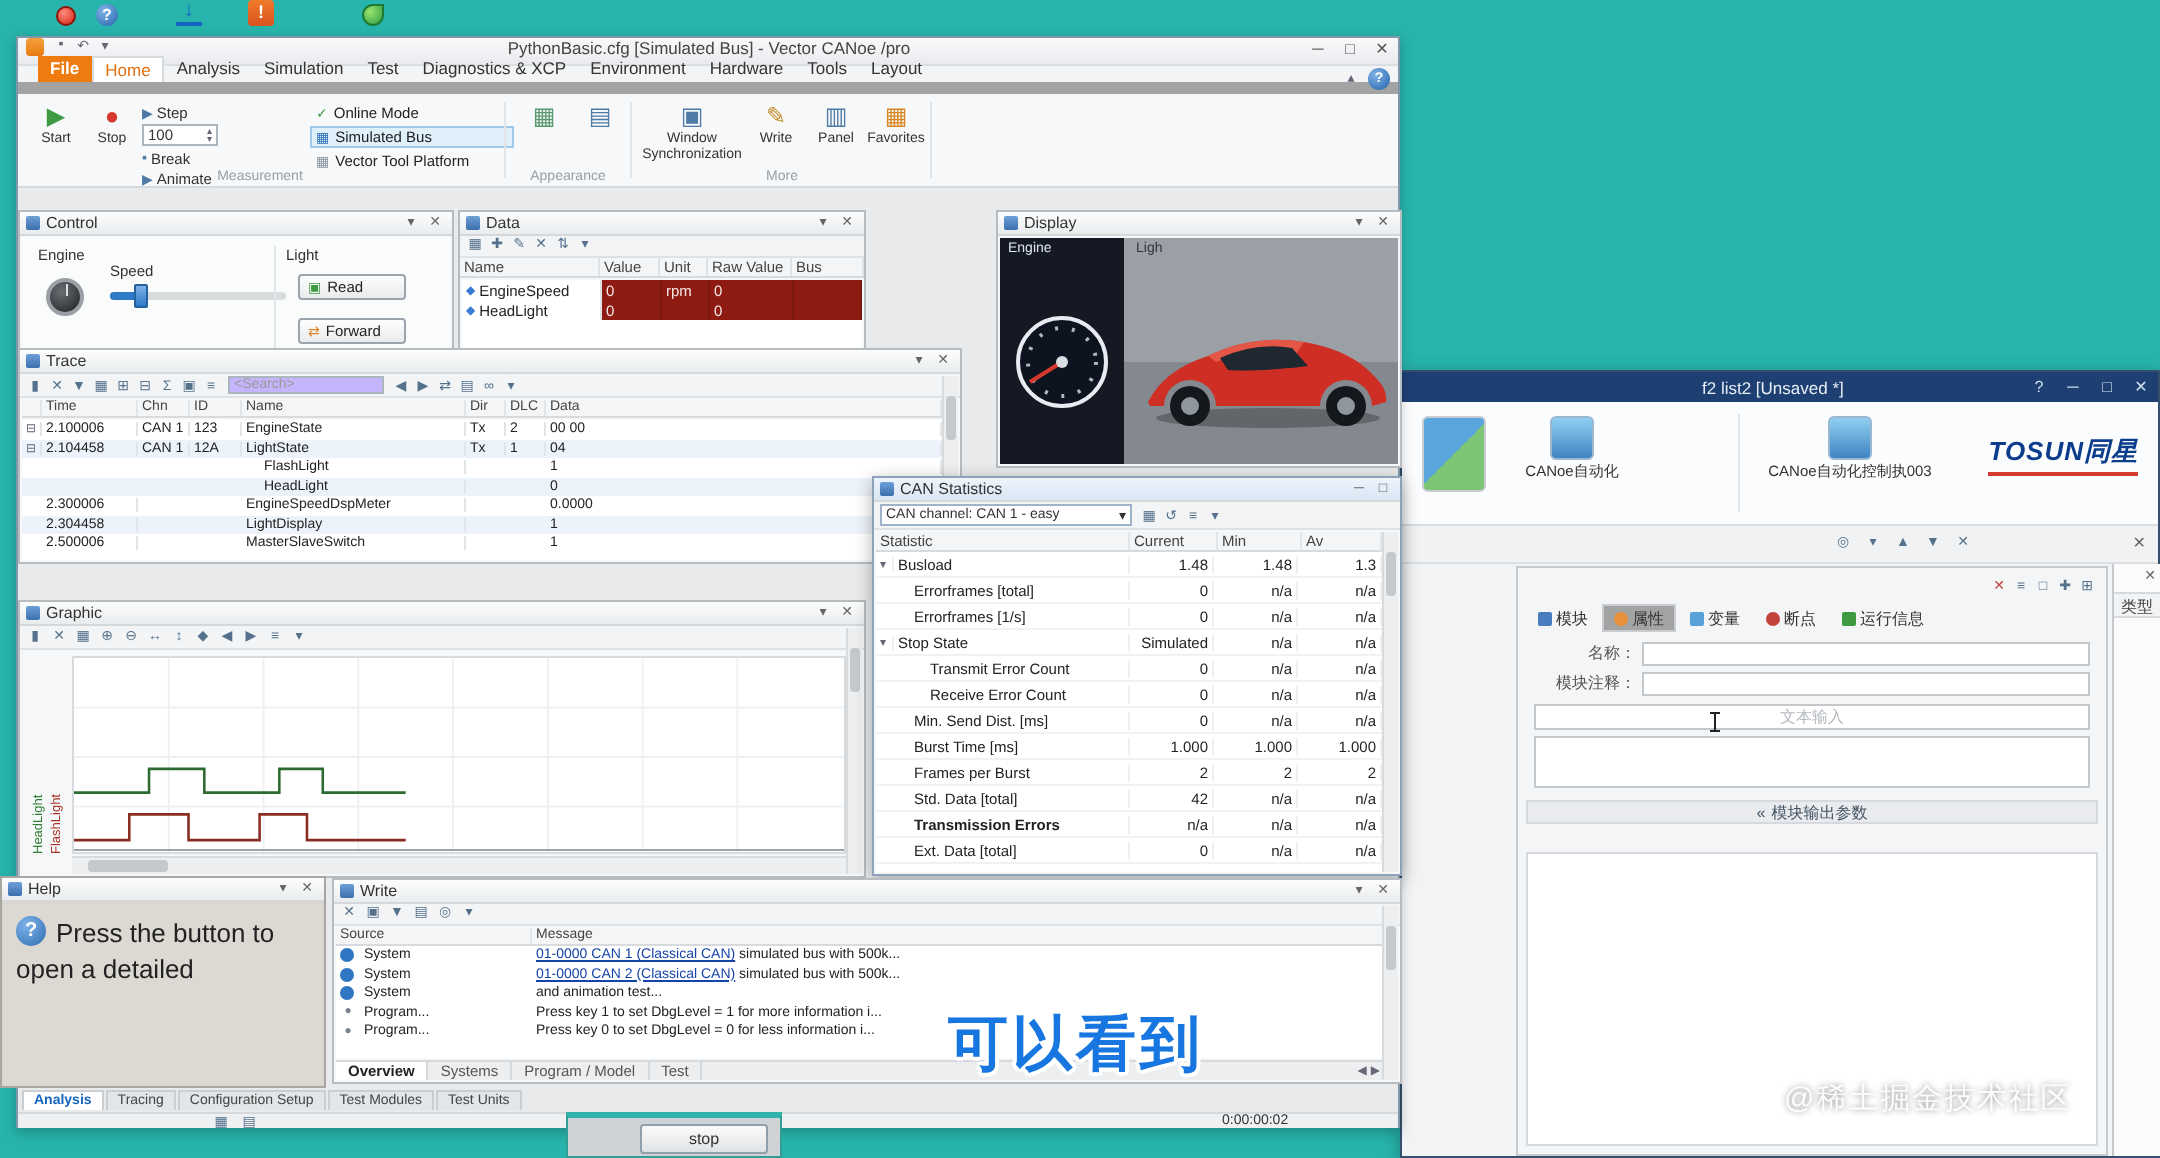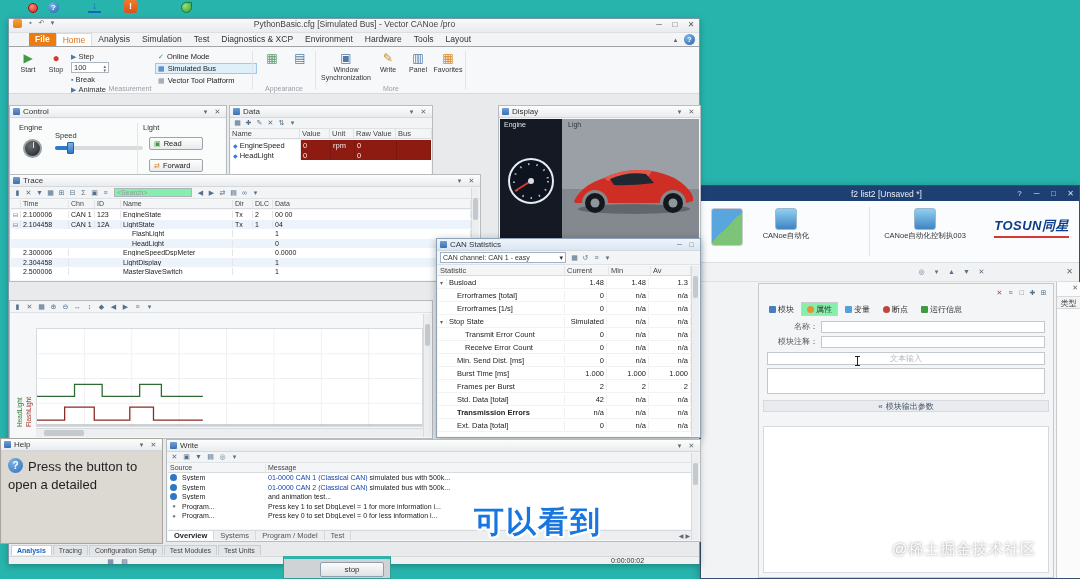--- a/index.html
+++ b/index.html
@@ -14,21 +14,21 @@
 #warn-icon{left:124px;top:0;width:13px;height:13px;background:linear-gradient(#f07a2a,#d9531e);border-radius:2px;color:#fff;text-align:center;line-height:13px;font-size:9px;font-weight:bold;z-index:4}
 #leaf-icon{left:181px;top:2px;width:11px;height:11px;background:radial-gradient(circle at 35% 30%,#9be36f,#2e9e44);border-radius:50% 0 50% 50%;border:1px solid #1f7a31;z-index:4}
 
 #canoe{position:absolute;left:8px;top:18px;width:692px;height:546px;background:#e8eaec;border:1px solid #7f97a8;box-shadow:0 2px 6px rgba(0,0,0,.25);z-index:2}
 #canoe-title{position:absolute;left:0;top:0;right:0;height:14px;background:linear-gradient(#f8f9fa,#e9ebee);border-bottom:1px solid #dcdfe2;display:flex;font-size:8.5px;color:#333}
 .appic{width:9px;height:9px;margin:0 3px 0 4px;background:linear-gradient(#f5a13d,#e87b10);border-radius:2px}
 .qbtn{width:11px;text-align:center;font-size:7px;color:#667}
 #canoe-title .ttl{flex:1;text-align:center;color:#444;overflow:hidden;white-space:nowrap}
 .winbtn{width:16px;height:12px;line-height:12px;text-align:center;font-size:8px;color:#555}
 
-#ribbon-tabs{position:absolute;left:0;top:14px;right:0;height:14px;background:#f2f4f6;border-bottom:1px solid #a3a3a3;display:flex;align-items:flex-start;padding-left:20px}
+#ribbon-tabs{position:absolute;left:0;top:14px;right:0;height:14px;background:#f2f4f6;border-bottom:6px solid #a3a3a3;display:flex;align-items:flex-end;padding-left:10px}
 .rtab{height:13px;line-height:13px;padding:0 6px;font-size:8.5px;color:#333;white-space:nowrap}
 .rtab.file{background:#ee7b10;color:#fff;font-weight:bold}
 .rtab.active{background:#fff;color:#e07012;border:1px solid #d9dcdf;border-bottom:none}
 #rib-collapse,#rib-help{position:absolute;top:15px;width:11px;height:11px;text-align:center;line-height:11px;font-size:7px;color:#667}
 #rib-collapse{right:18px}
 #rib-help{right:4px;background:radial-gradient(circle at 35% 30%,#7fb3e8,#2563ac);color:#fff;border-radius:50%;font-weight:bold}
 #ribbon{position:absolute;left:0;top:28px;right:0;height:47px;background:#f7f8fa;border-bottom:1px solid #d6dadd}
 .bigbtn{position:absolute;width:26px;text-align:center}
 .bicon{height:16px;font-size:12px;line-height:16px}
 .blabel{font-size:7px;color:#333;line-height:1.15}
@@ -88,30 +88,30 @@
 .dc{border-right:1px solid #e0e3e6;padding:0 2px;overflow:hidden;white-space:nowrap;display:flex;align-items:center}
 .dc0{width:70px}.dc1{width:30px}.dc2{width:24px}.dc3{width:42px}.dc4{flex:1}
 #data-body{position:absolute;left:1px;right:1px;top:34px;bottom:12px;background:#fff;overflow:hidden}
 .drow{display:flex;height:10px;font-size:7.5px;background:#fff}
 .drow .red{background:#8e1b12;color:#f4e9e7;border-right-color:#7a170f}
 .bullet{color:#3a7bd5;font-size:6px;margin-right:2px}
 #data-tabs{position:absolute;left:1px;right:1px;bottom:1px;height:11px;display:flex;background:#eceef0;border-top:1px solid #d5d9dc}
 .stab{padding:0 6px;font-size:7.5px;line-height:10px;color:#555;border-right:1px solid #d5d9dc}
 .stab.on{background:#fff;color:#222;font-weight:bold}
 
-#display{left:489px;top:86px;width:203px;height:144px}
+#display{left:489px;top:86px;width:203px;height:129px}
 #display-body{position:absolute;inset:13px 1px 1px 1px;display:flex}
 #gauge-zone{width:62px;background:#141923;position:relative}
 #gauge-label{position:absolute;left:4px;top:2px;color:#dfe5ec;font-size:7px}
 #car-zone{flex:1;background:linear-gradient(#9aa0a6 0 55%,#83898f 55% 100%);position:relative;overflow:hidden}
 #car-label{position:absolute;left:6px;top:2px;color:#33383d;font-size:7px}
 
 #trace{left:0;top:155px;width:472px;height:108px}
 #trace-toolbar{height:12px;display:flex;align-items:center;gap:1px;background:#f2f4f6;border-bottom:1px solid #dfe2e5;padding:0 2px}
-#trace-search{width:78px;height:9px;background:#86efac;border:1px solid #aeb6bd;font-size:7px;color:#555;padding:0 2px;margin:0 2px}
+#trace-search{width:78px;height:9px;background:#c4b5fd;border:1px solid #aeb6bd;font-size:7px;color:#555;padding:0 2px;margin:0 2px}
 #trace-search::placeholder{color:#999}
 #trace-head{position:absolute;left:1px;right:9px;top:25px;display:flex;height:9px;background:#f3f5f7;border-bottom:1px solid #d7dbde;font-size:7px;color:#444}
 .tc{border-right:1px solid #e3e6e9;padding:0 2px;white-space:nowrap;overflow:hidden}
 .tc-exp{width:10px;color:#667;font-size:6px}
 .tc-time{width:48px}.tc-chn{width:26px}.tc-id{width:26px}.tc-name{width:112px}.tc-dir{width:20px}.tc-dlc{width:20px}.tc-data{flex:1}
 #trace-body{position:absolute;left:1px;right:9px;top:35px;bottom:1px;background:#fff;overflow:hidden}
 .trow{display:flex;height:9.5px;font-size:7px;background:#fff;align-items:center}
 .trow.alt{background:#edf3fa}
 
 #graphic{left:0;top:281px;width:424px;height:139px}
@@ -184,21 +184,21 @@
 #ts-brand{position:absolute;right:10px;top:16px;font-size:13px;font-weight:bold;font-style:italic;color:#0c3d8c;letter-spacing:.5px}
 #ts-brand::after{content:"";display:block;height:2px;background:#d63a2f;margin-top:1px}
 #ts-row2{position:absolute;left:0;top:77px;right:0;height:19px;background:#f0f2f4;border-bottom:1px solid #dde0e3}
 #ts-row2-icons{position:absolute;right:92px;top:4px;display:flex;gap:4px}
 #ts-row2-close{position:absolute;right:6px;top:4px;font-size:8px;color:#666}
 #ts-pane{position:absolute;left:57px;top:97px;right:25px;bottom:0;background:#f4f5f6;border:1px solid #c6cacf}
 #ts-pane-icons{position:absolute;top:3px;right:4px}
 #ts-pane-icons .ticon:first-child{color:#c2443c}
 #ts-tabs{position:absolute;left:4px;top:18px;height:15px;display:flex;gap:1px}
 .ttab{display:flex;align-items:center;gap:2px;padding:0 5px;height:14px;font-size:8px;color:#333;border:1px solid transparent;white-space:nowrap}
-.ttab.on{background:#86efac;border-color:#c9cdd2}
+.ttab.on{background:#a3a3a3;border-color:#c9cdd2}
 .tico{width:7px;height:7px;border-radius:1px;flex:0 0 auto}
 .tico0{background:#4a7dbf}.tico1{background:#e8913a;border-radius:50%}.tico2{background:#57a0d8}.tico3{background:#c2443c;border-radius:50%}.tico4{background:#3f9b42}
 #ts-form{position:absolute;left:0;right:0;top:34px}
 .tfield{display:flex;align-items:center;margin:2px 8px 0;height:13px}
 .tlabel{width:54px;text-align:right;font-size:8px;color:#555;padding-right:3px;white-space:nowrap}
 .tinput{flex:1;height:12px;background:#fff;border:1px solid #c3c8cd}
 #ts-wide{margin:4px 8px 0;height:13px;background:#fff;border:1px solid #c3c8cd;display:flex;align-items:center;justify-content:center;font-size:8px;color:#b5b9be}
 #ts-area{margin:3px 8px 0;height:26px;background:#fff;border:1px solid #c3c8cd}
 .ibeam{position:absolute;left:95px;top:72px;width:7px;height:11px}
 .ibeam::before{content:"";position:absolute;left:3px;top:1px;bottom:1px;width:1px;background:#222}
@@ -533,20 +533,28 @@
             <span class="tc tc-name">MasterSlaveSwitch</span>
             <span class="tc tc-dir"></span>
             <span class="tc tc-dlc"></span>
             <span class="tc tc-data">1</span>
           </div>
         </div>
       <div class="vscroll"></div>
     </div>
 
     <div class="panel" id="graphic">
+      <div class="ptitle">
+        <span class="picon"></span>
+        <span>Graphic</span>
+        <span class="pbtns">
+            <span class="pbtn">▾</span>
+            <span class="pbtn">✕</span>
+          </span>
+      </div>
       <div id="graphic-toolbar">
           <span class="ticon">▮</span>
           <span class="ticon">✕</span>
           <span class="ticon">▦</span>
           <span class="ticon">⊕</span>
           <span class="ticon">⊖</span>
           <span class="ticon">↔</span>
           <span class="ticon">↕</span>
           <span class="ticon">◆</span>
           <span class="ticon">◀</span>

